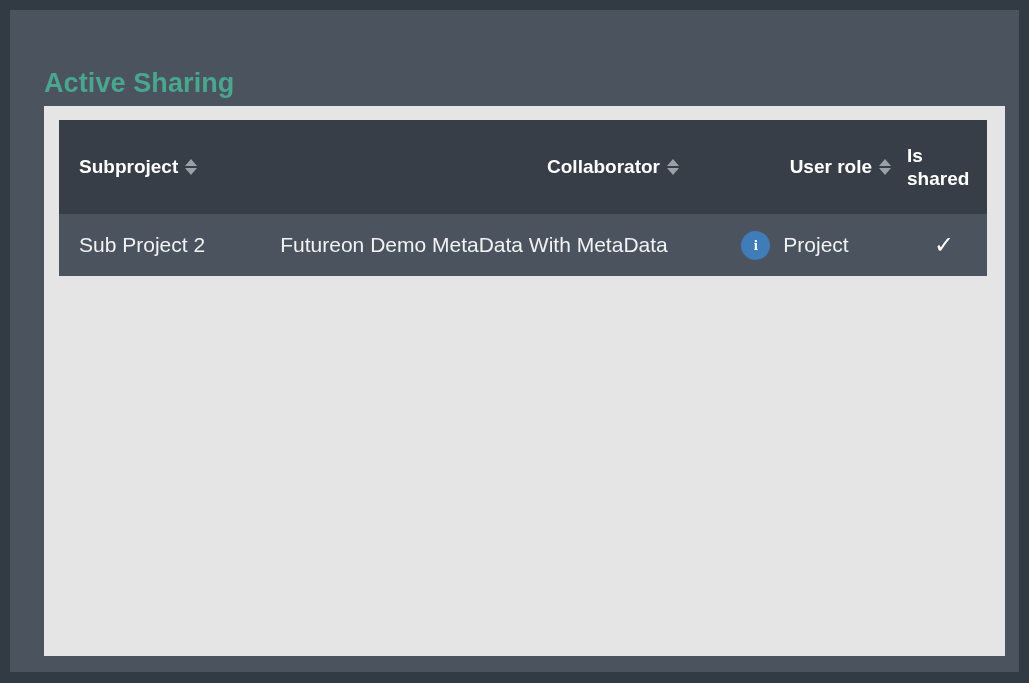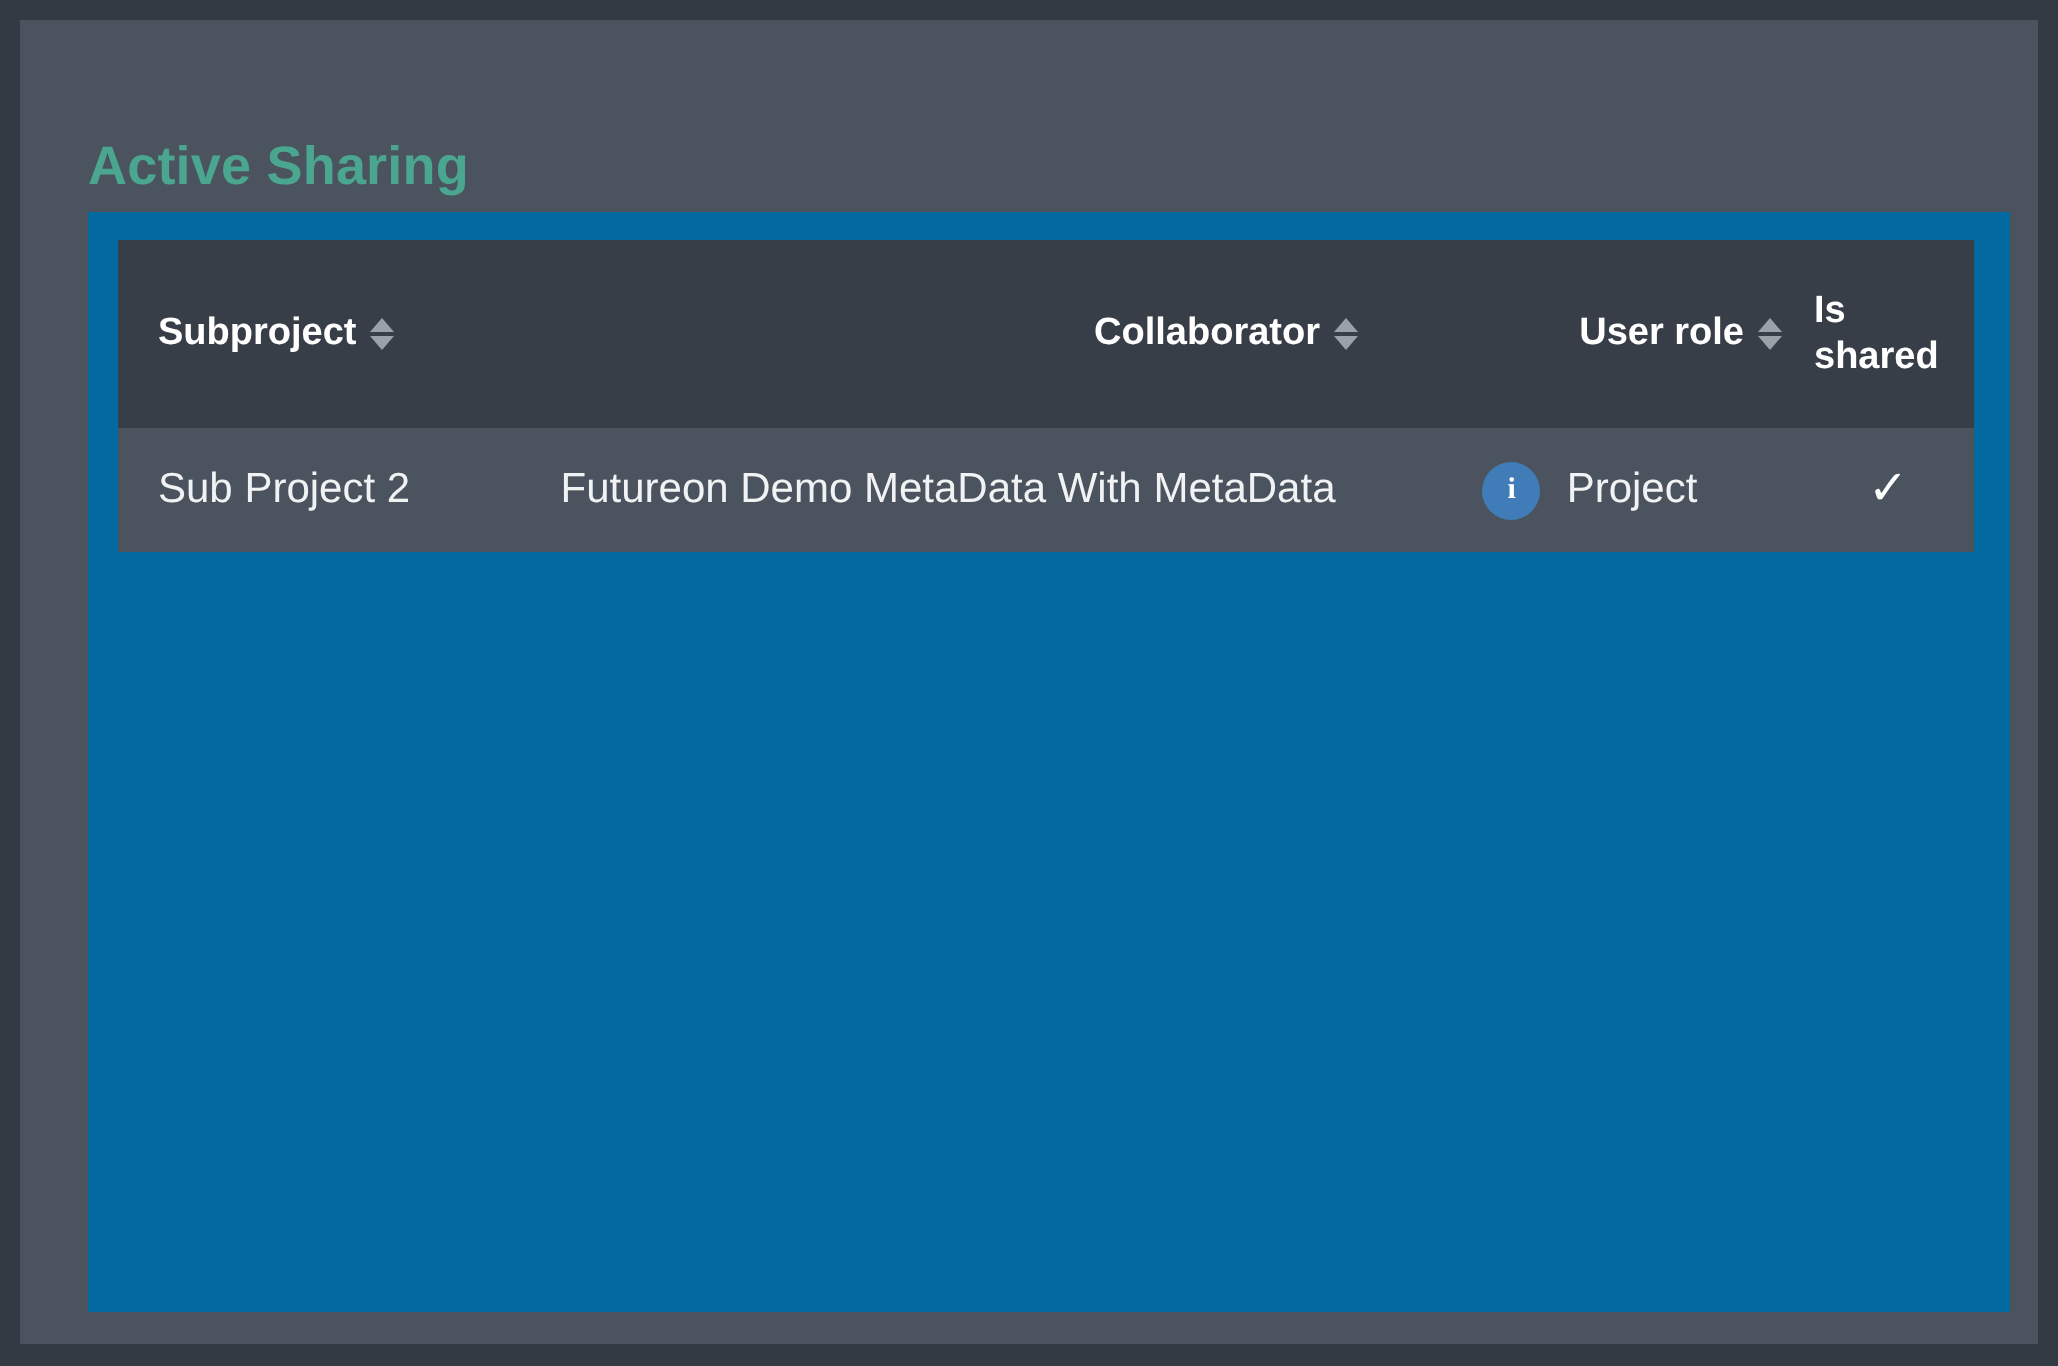--- a/index.html
+++ b/index.html
@@ -37,21 +37,21 @@
     white-space: nowrap;
     margin-top: 19px;
   }
 
   .table-card {
     position: absolute;
     left: 34px;
     top: 96px;
     width: 961px;
     height: 550px;
-    background: #0369a1;
+    background: #e5e5e5;
     box-sizing: border-box;
   }
 
   .data-table {
     position: absolute;
     left: 15px;
     top: 14px;
     width: 928px;
     border-collapse: collapse;
     table-layout: fixed;

